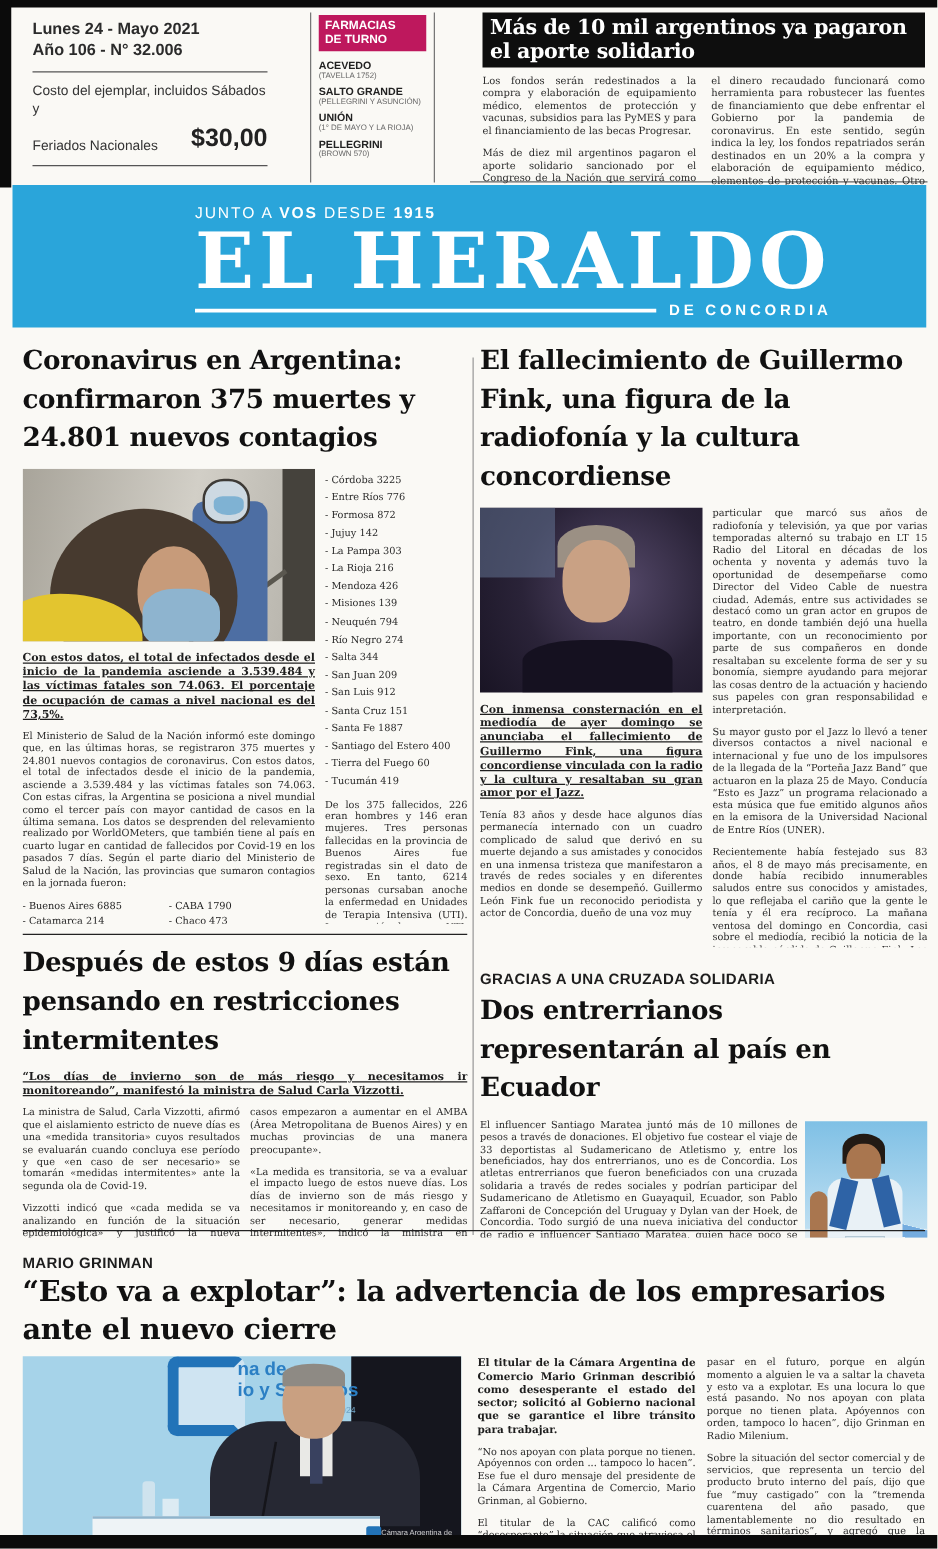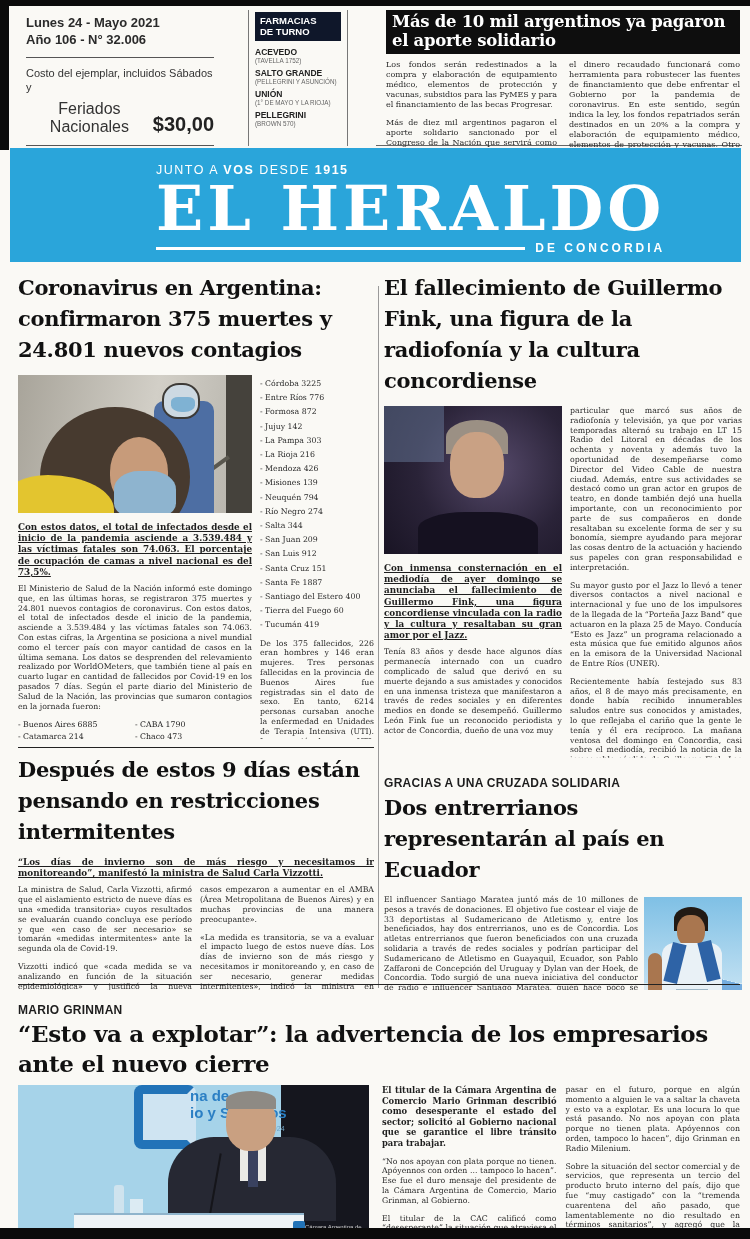--- a/index.html
+++ b/index.html
@@ -9,25 +9,25 @@
   .edge-left{position:absolute;top:0;left:0;width:9px;height:150px;background:#0b0b0b;}
   .edge-bottom{position:absolute;top:1228px;left:0;right:0;height:11px;background:#0b0b0b;}
 
   
   .topbar{position:absolute;top:10px;left:14px;right:8px;height:136px;display:flex;gap:28px;}
   .datebox{width:188px;padding:4px 6px 0 12px;font-family:"Liberation Sans",sans-serif;}
   .dl{font-size:13px;font-weight:bold;color:#2b2b2b;line-height:17px;}
   .hr1{border-top:1.5px solid #555;margin:9px 0 8px 0;}
   .price-label{font-size:11px;color:#333;line-height:14px;margin-bottom:6px;}
   .price-row{display:flex;justify-content:space-between;align-items:flex-end;}
-  .price-row .plab{font-size:16px;color:#333;text-align:center;}
+  .price-row .plab{font-size:11px;color:#333;text-align:center;}
   .price{font-size:20px;font-weight:bold;color:#222;}
   .pharm{width:86px;border-left:1px solid #777;border-right:1px solid #777;
          padding:2px 6px 0 6px;font-family:"Liberation Sans",sans-serif;}
-  .pharm-title{background:#0f172a;color:#fff;font-weight:bold;font-size:9.5px;
+  .pharm-title{background:#be185d;color:#fff;font-weight:bold;font-size:9.5px;
                line-height:10.5px;padding:4px 5px;margin-bottom:6px;}
   .ph-name{font-size:8.5px;font-weight:bold;color:#222;line-height:10px;margin-top:3px;}
   .ph-addr{font-size:6.3px;color:#666;line-height:8px;}
   .topstory{flex:1;padding:0 2px 0 10px;border-bottom:1px solid #666;}
   .topstory-bar{background:#0e0e0e;color:#fff;font-weight:bold;font-size:16.5px;
                 padding:2px 6px 4px 6px;letter-spacing:-0.3px;margin-bottom:6px;}
   .topstory-cols{display:flex;gap:12px;}
   .tcol{width:50%;font-size:8px;line-height:10px;text-align:justify;color:#2a2a2a;}
   .tcol p{margin:0 0 8px 0;}
 

